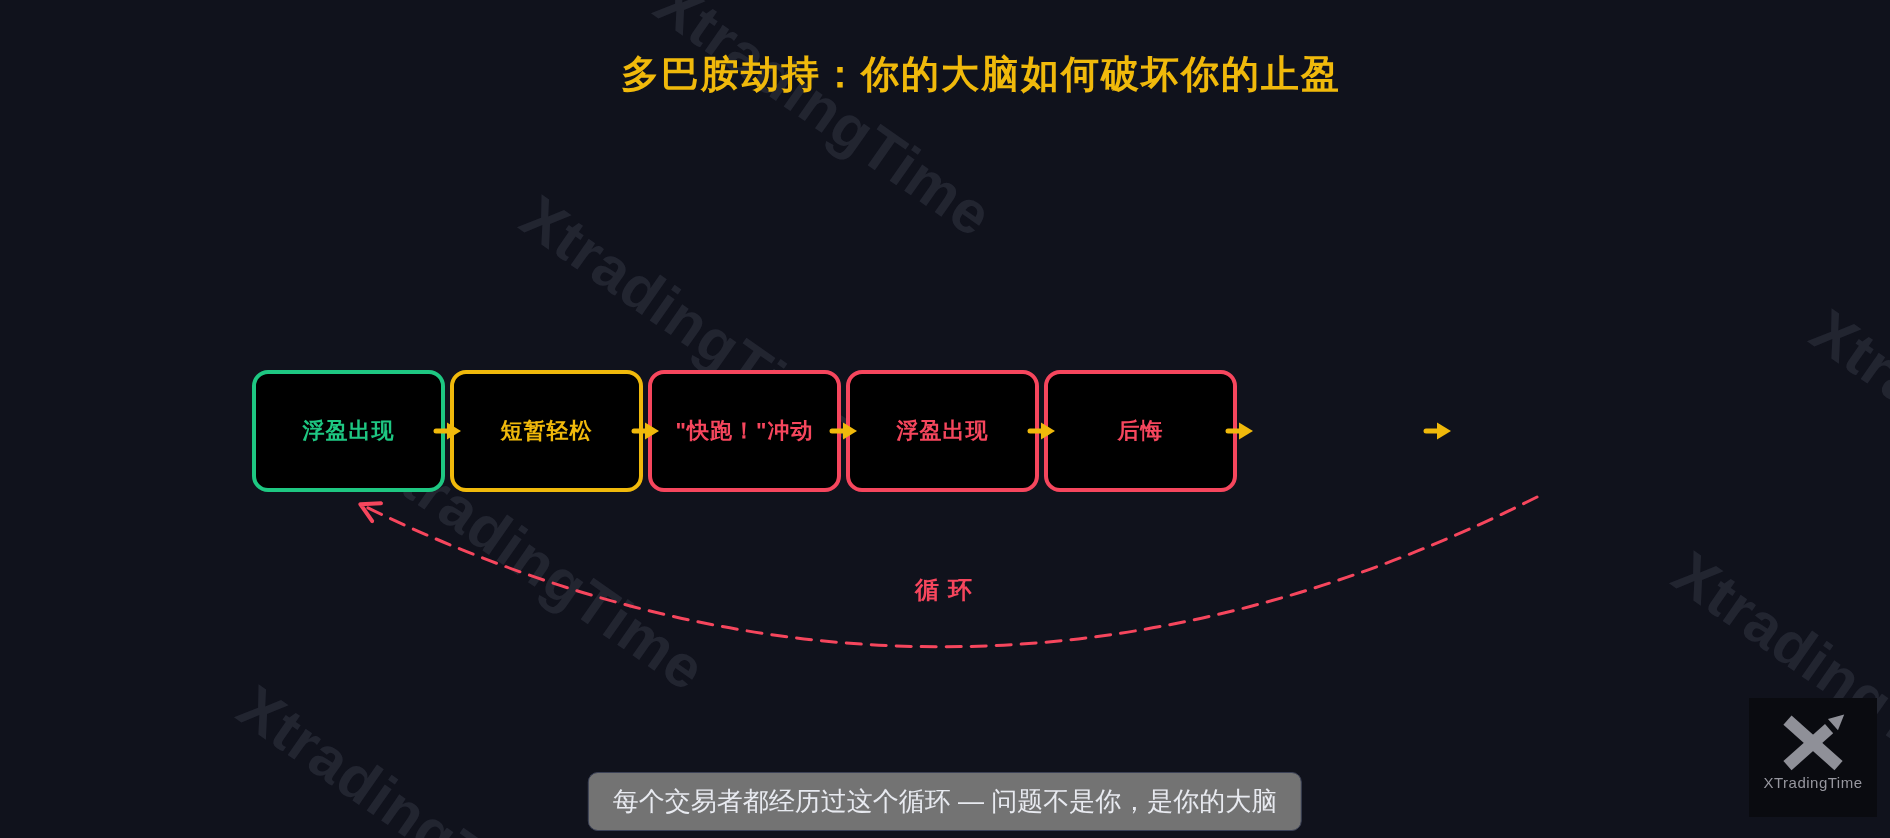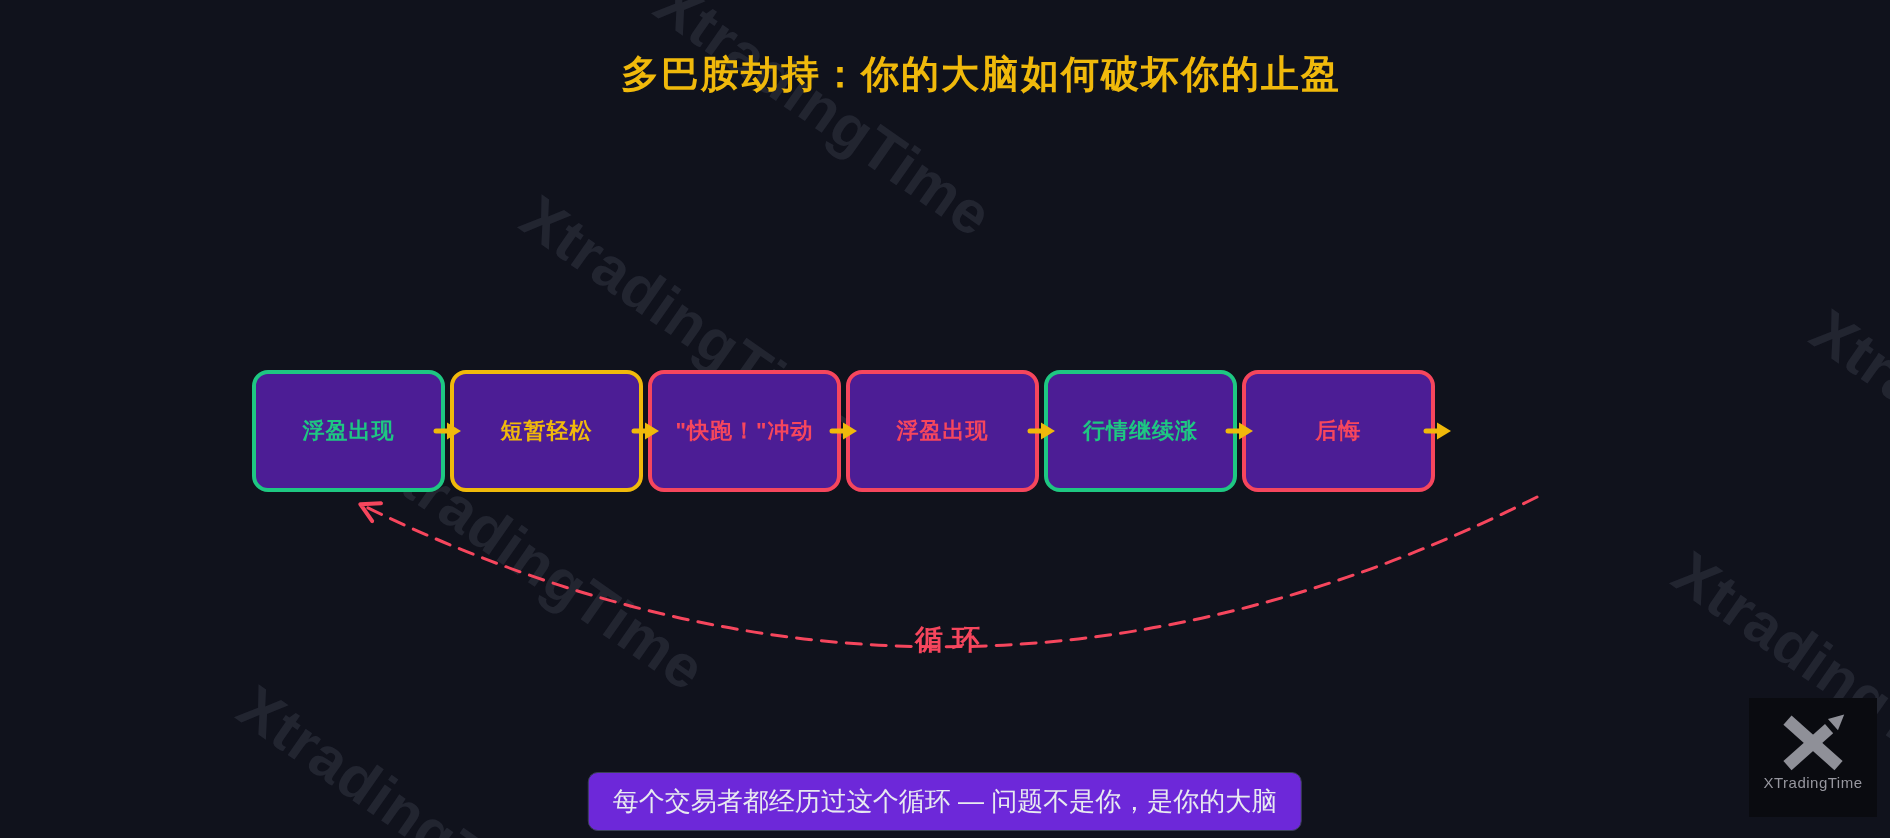--- a/index.html
+++ b/index.html
@@ -39,49 +39,48 @@
   }
   
   .flow{
     position:absolute;left:252px;top:370px;
     display:flex;gap:5px;
     z-index:2;
   }
   .step{
     box-sizing:border-box;
     width:193px;height:122px;
-    background:#4c1d95;
+    background:#000000;
     border:4px solid #888;
     border-radius:16px;
     display:flex;align-items:center;justify-content:center;
     font-size:22px;font-weight:700;
     letter-spacing:1px;
     text-align:center;
   }
   .junction-arrow{
     position:absolute;top:49px;
     width:30px;height:24px;
     z-index:3;
   }
   .ja1{left:181px;} .ja2{left:379px;} .ja3{left:577px;}
   .ja4{left:775px;} .ja5{left:973px;} .ja6{left:1171px;}
   
   .cycle-svg{position:absolute;left:0;top:0;z-index:1;}
   .cycle-label{
     position:absolute;left:915px;top:574px;
-    font-size:28px;font-weight:700;
+    font-size:24px;font-weight:700;
     letter-spacing:9px;
     z-index:2;
-    margin-top:47px;
   }
   
   .caption{
     position:absolute;left:945px;top:772px;
     transform:translateX(-50%);
-    background:#6d28d9;
+    background:#737373;
     border:1.5px solid #3b4156;
     border-radius:10px;
     padding:11px 24px;
     font-size:26px;
     color:#e8eaf0;
     white-space:nowrap;
     z-index:3;
   }
   
   .logo{
@@ -118,21 +117,20 @@
     </marker>
   </defs>
   <path d="M 1537 497 Q 950 792 364 506" fill="none" stroke="#F6465D" stroke-width="3" stroke-dasharray="15 10" stroke-linecap="round" marker-end="url(#ah)"></path>
 </svg>
 
 <div class="flow">
   <div class="step" style="border-color: rgb(30, 199, 130); color: rgb(30, 199, 130);">浮盈出现</div>
   <div class="step" style="border-color: rgb(240, 185, 11); color: rgb(240, 185, 11);">短暂轻松</div>
   <div class="step" style="border-color: rgb(246, 70, 93); color: rgb(246, 70, 93);">"快跑！"冲动</div>
   <div class="step" style="border-color: rgb(246, 70, 93); color: rgb(246, 70, 93);">浮盈出现</div>
-  <div class="step" style="border-color: rgb(30, 199, 130); color: rgb(30, 199, 130);">行情继续涨</div>
   <div class="step" style="border-color: rgb(246, 70, 93); color: rgb(246, 70, 93);">后悔</div>
 
   <svg class="junction-arrow ja1" viewBox="0 0 30 24">
       <line x1="3" y1="12" x2="16" y2="12" stroke="#F0B90B" stroke-width="5" stroke-linecap="round"></line>
       <polygon points="14,3.5 28,12 14,20.5" fill="#F0B90B"></polygon>
     </svg>
   <svg class="junction-arrow ja2" viewBox="0 0 30 24">
       <line x1="3" y1="12" x2="16" y2="12" stroke="#F0B90B" stroke-width="5" stroke-linecap="round"></line>
       <polygon points="14,3.5 28,12 14,20.5" fill="#F0B90B"></polygon>
     </svg>

